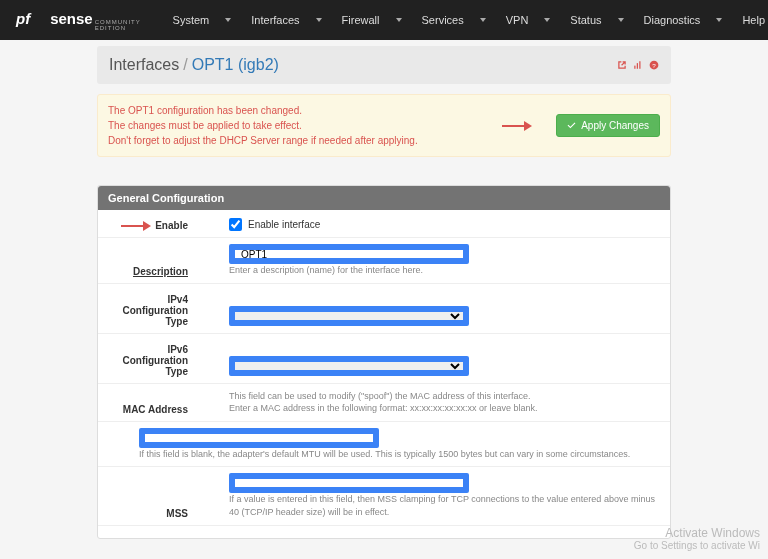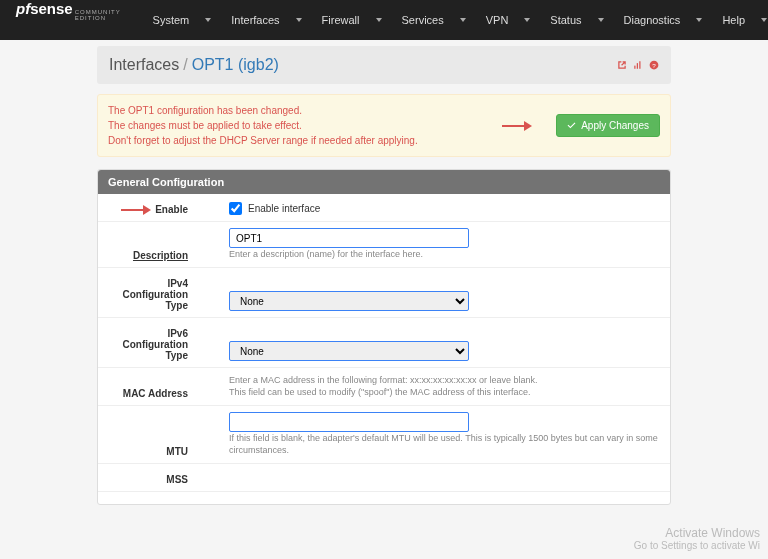--- a/index.html
+++ b/index.html
@@ -8,30 +8,31 @@
     font-family: "Helvetica Neue", Helvetica, Arial, sans-serif;
     font-size: 11px;
     color: #333;
     background: #f5f5f5;
   }
   
   .navbar {
     background: #212121;
     height: 40px;
     display: flex;
-    padding: 0 16px;
+    align-items: center;
+    padding: 12px 16px;
     color: #ddd;
   }
   .navbar .brand {
     display: flex;
     align-items: baseline;
     margin-right: 24px;
   }
   .navbar .brand .pf { font-style: italic; font-weight: bold; font-size: 15px; color:#fff;}
-  .navbar .brand .sense { font-weight: bold; font-size: 15px; color:#fff;}
+  .navbar .brand .sense { font-weight: bold; font-size: 15px; color:#fff;margin-left:20px;}
   .navbar .brand .sub { font-size: 6px; letter-spacing:1px; color:#aaa; margin-left:2px;}
   .nav-items { display: flex; gap: 4px; flex: 1;}
   .nav-item {
     color: #ddd;
     padding: 6px 8px;
     cursor: pointer;
     font-size: 11px;
     display: flex;
     align-items: center;
     gap: 16px;
@@ -65,21 +66,21 @@
   .hdr-icon { width:10px; height:10px; display:inline-block;}
   
   .alert {
     background: #fcf8e3;
     border: 1px solid #faebcc;
     border-radius: 3px;
     padding: 8px 10px;
     display: flex;
     justify-content: space-between;
     align-items: center;
-    margin-bottom: 12px;
+    margin-bottom: 28px;
     color: #d9534f;
     font-size: 10px;
   }
   .alert .msgs { line-height: 1.5; }
   .alert .apply-wrap { display:flex; align-items:center; gap:24px;}
   .btn-success {
     background: #5cb85c;
     color: #fff;
     border: 1px solid #4cae4c;
     border-radius: 3px;
@@ -122,21 +123,21 @@
     font-size: 10px;
     color: #333;
     padding-top:4px;
   }
   .underline-label { text-decoration: underline; }
   .form-content { flex: 1; font-size: 10px; padding-left: 31px; }
   .form-content input[type="text"], .form-content select {
     width: 240px;
     padding: 3px 6px;
     font-size: 10px;
-    border: 1px solid #3b82f6;
+    border: 6px solid #3b82f6;
     border-radius: 2px;
     height: 20px;
   }
   .form-content .help {
     color: #888;
     font-size: 9px;
     margin-top: 0;
     line-height: 1.4;
   }
   .chk-line { display:flex; align-items:center; gap:6px;}
@@ -292,35 +293,38 @@
       <div class="form-row">
         <div class="form-label">IPv6 Configuration Type</div>
         <div class="form-content">
           <select><option>None</option></select>
         </div>
       </div>
 
       <div class="form-row">
         <div class="form-label">MAC Address</div>
         <div class="form-content">
+          <div class="help">This field can be used to modify ("spoof") the MAC address of this interface.</div>
           <div class="help">Enter a MAC address in the following format: xx:xx:xx:xx:xx:xx or leave blank.</div>
-          <div class="help">This field can be used to modify ("spoof") the MAC address of this interface.</div>
-        </div>
-      </div>
-
-      <div class="form-row">
-        <div class="form-label">MTU</div>
+        </div>
+      </div>
+
+      <div class="form-row">
         <div class="form-content">
           <input type="text" value="" style="">
           <div class="help">If this field is blank, the adapter's default MTU will be used. This is typically 1500 bytes but can vary in some circumstances.</div>
         </div>
       </div>
 
       <div class="form-row">
         <div class="form-label">MSS</div>
+        <div class="form-content">
+          <input type="text" value="" style="">
+          <div class="help">If a value is entered in this field, then MSS clamping for TCP connections to the value entered above minus 40 (TCP/IP header size) will be in effect.</div>
+        </div>
       </div>
 
       <div class="form-row">
         
         
       </div>
 
     </div>
   </div>
 

